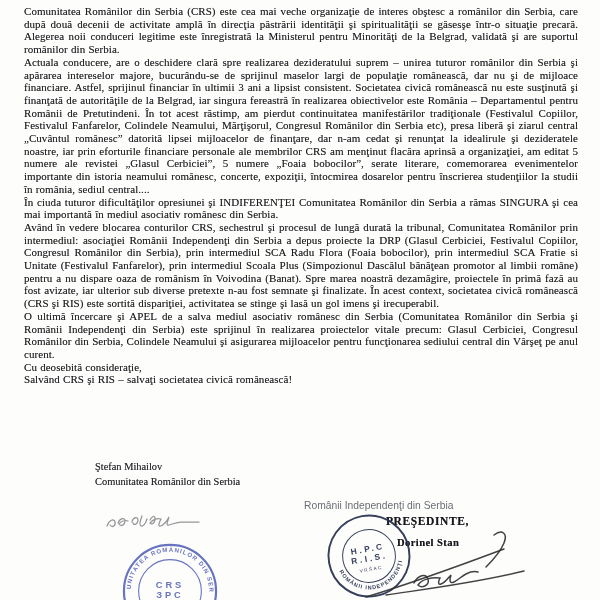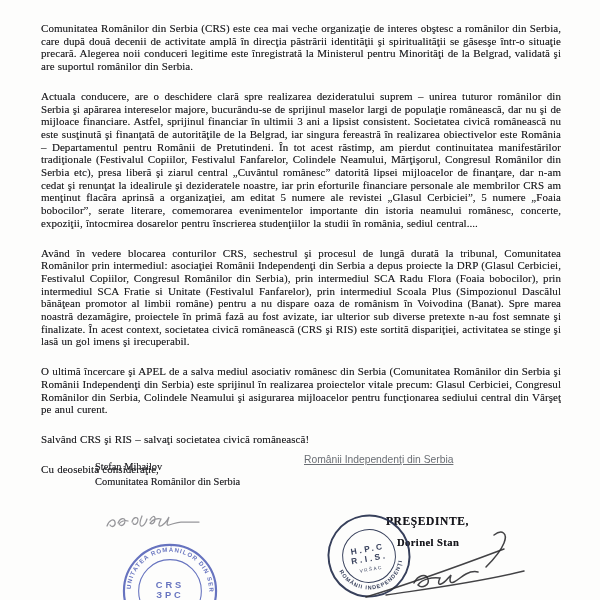--- a/index.html
+++ b/index.html
@@ -14,39 +14,38 @@
   }
   .letter-body {
     padding: 5px 22px 0 24px;
     text-align: justify;
     font-size: 11px;
     line-height: 12.7px;
     letter-spacing: 0.05px;
     word-spacing: 0.4px;
     text-shadow: 0 0 0.4px rgba(25,25,30,0.45);
   }
-  .letter-body p { margin: 17px; }
+  .letter-body p { margin: 0; }
   
   .abs { position: absolute; white-space: nowrap; }
   .sig-org-left {
     left: 95px; top: 476px;
     font-size: 10.4px; color: #26262a;
     text-shadow: 0 0 0.4px rgba(25,25,30,0.5);
   }
   .sig-name-left {
     left: 95px; top: 461px;
     font-size: 10.4px; color: #26262a;
     text-shadow: 0 0 0.4px rgba(25,25,30,0.5);
   }
   .sig-org-right {
-    left: 304px; top: 454px;
+    left: 304px; top: 500px;
     font-family: "Liberation Sans", sans-serif;
     font-size: 10.3px; color: #6a6e74;
     filter: blur(0.3px);
-    text-decoration: underline;
   }
   .president-title {
     left: 386px; top: 515px;
     font-size: 11.5px; font-weight: bold; letter-spacing: 0.6px;
     color: #17171c;
     text-shadow: 0 0 0.5px rgba(20,20,30,0.6);
     z-index: 2;
   }
   .president-name {
     left: 397px; top: 537px;
@@ -73,24 +72,25 @@
   .stamp .center-small { font-size: 5.4px; letter-spacing: 1.6px; text-anchor: middle; }
 </style>
 </head>
 <body>
 
 <div id="page">
 
   <div class="letter-body">
     <p>Comunitatea Românilor din Serbia (CRS) este cea mai veche organizaţie de interes obştesc a românilor din Serbia, care după două decenii de activitate amplă în direcţia păstrării identităţii şi spiritualităţii se găsesşe într-o situaţie precară. Alegerea noii conduceri legitime este înregistrată la Ministerul pentru Minorităţi de la Belgrad, validată şi are suportul românilor din Serbia.</p>
     <p>Actuala conducere, are o deschidere clară spre realizarea dezideratului suprem – unirea tuturor românilor din Serbia şi apărarea intereselor majore, bucurându-se de sprijinul maselor largi de populaţie românească, dar nu şi de mijloace financiare. Astfel, sprijinul financiar în ultimii 3 ani a lipsist consistent. Societatea civică românească nu este susţinută şi finanţată de autorităţile de la Belgrad, iar singura fereastră în realizarea obiectivelor este România – Departamentul pentru Românii de Pretutindeni. În tot acest răstimp, am pierdut continuitatea manifestărilor tradiţionale (Festivalul Copiilor, Festivalul Fanfarelor, Colindele Neamului, Mărţişorul, Congresul Românilor din Serbia etc), presa liberă şi ziarul central „Cuvântul românesc” datorită lipsei mijloacelor de finanţare, dar n-am cedat şi renunţat la idealirule şi dezideratele noastre, iar prin eforturile financiare personale ale membrilor CRS am menţinut flacăra aprinsă a organizaţiei, am editat 5 numere ale revistei „Glasul Cerbiciei”, 5 numere „Foaia bobocilor”, serate literare, comemorarea evenimentelor importante din istoria neamului românesc, concerte, expoziţii, întocmirea dosarelor pentru înscrierea studenţiilor la studii în românia, sediul central....</p>
+    <p>În ciuda tuturor dificultăţilor opresiunei şi INDIFERENŢEI Comunitatea Românilor din Serbia a rămas SINGURA şi cea mai importantă în mediul asociativ românesc din Serbia.</p>
     <p>Având în vedere blocarea conturilor CRS, sechestrul şi procesul de lungă durată la tribunal, Comunitatea Românilor prin intermediul: asociaţiei Românii Independenţi din Serbia a depus proiecte la DRP (Glasul Cerbiciei, Festivalul Copiilor, Congresul Românilor din Serbia), prin intermediul SCA Radu Flora (Foaia bobocilor), prin intermediul SCA Fratie si Unitate (Festivalul Fanfarelor), prin intermediul Scoala Plus (Simpozionul Dascălul bănăţean promotor al limbii române) pentru a nu dispare oaza de românism în Voivodina (Banat). Spre marea noastră dezamăgire, proiectele în primă fază au fost avizate, iar ulterior sub diverse pretexte n-au fost semnate şi finalizate. În acest context, societatea civică românească (CRS şi RIS) este sortită dispariţiei, activitatea se stinge şi lasă un gol imens şi irecuperabil.</p>
     <p>O ultimă încercare şi APEL de a salva mediul asociativ românesc din Serbia (Comunitatea Românilor din Serbia şi Românii Independenţi din Serbia) este sprijinul în realizarea proiectelor vitale precum: Glasul Cerbiciei, Congresul Românilor din Serbia, Colindele Neamului şi asigurarea mijloacelor pentru funcţionarea sediului central din Vârşeţ pe anul curent.</p>
+    <p>Cu deosebită consideraţie,</p>
     <p>Salvând CRS şi RIS – salvaţi societatea civică românească!</p>
-    <p>Cu deosebită consideraţie,</p>
   </div>
 
   <div class="abs sig-org-left">Comunitatea Românilor din Serbia</div>
   <div class="abs sig-name-left">Ştefan Mihailov</div>
   <div class="abs sig-org-right">Românii Independenţi din Serbia</div>
   <div class="abs president-title">PREŞEDINTE,</div>
   <div class="abs president-name">Dorinel Stan</div>
 
   <svg class="abs sig-hand-left" width="100" height="24" viewBox="0 0 100 24">
     <path d="M4,15 C6,9 11,7 12,11 C13,15 9,17 7,14 M15,12 C17,7 22,6 22,10 C22,14 18,16 16,13 C18,10 22,9 25,10 M29,11 C30,6 35,5 35,9 C35,13 31,15 30,12 M39,5 C37,10 36,14 38,15 C40,16 43,12 44,8 M47,9 C49,5 52,4 52,8 C52,12 49,14 47,12 C50,8 55,7 58,8 C56,12 55,15 57,15 C60,15 64,10 66,6 C64,12 63,15 66,14 C70,13 74,11 78,11 L96,11"></path>

